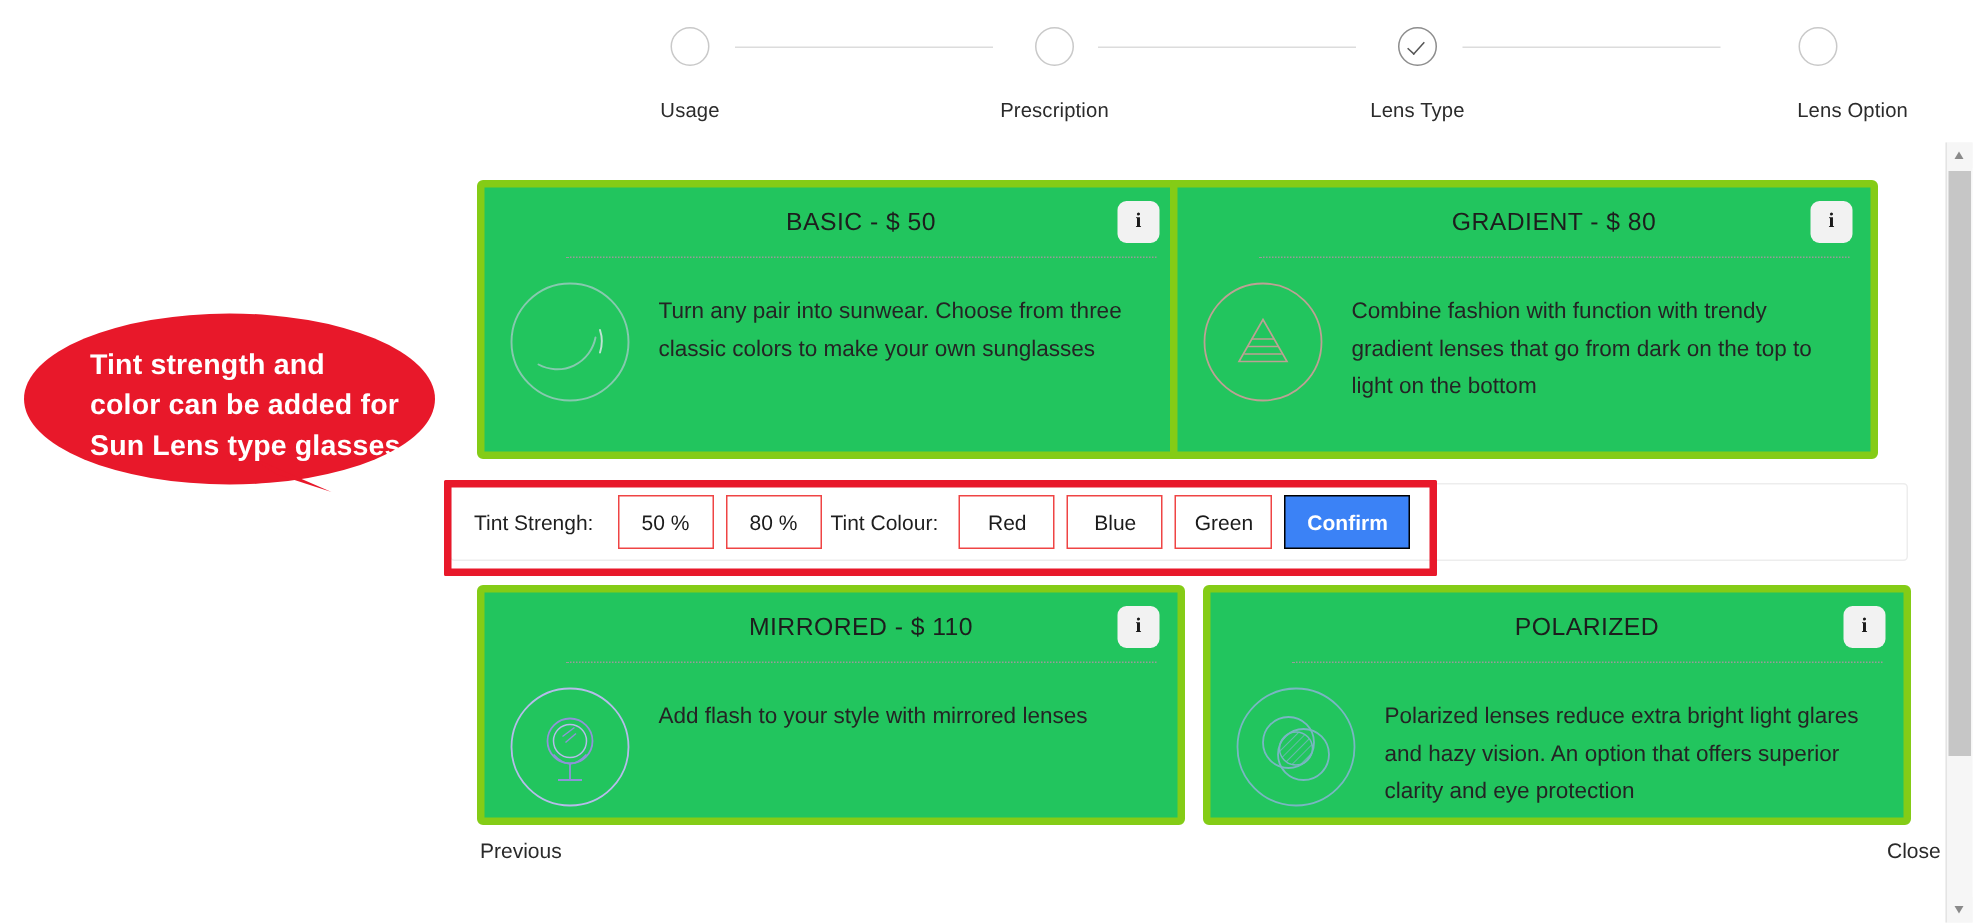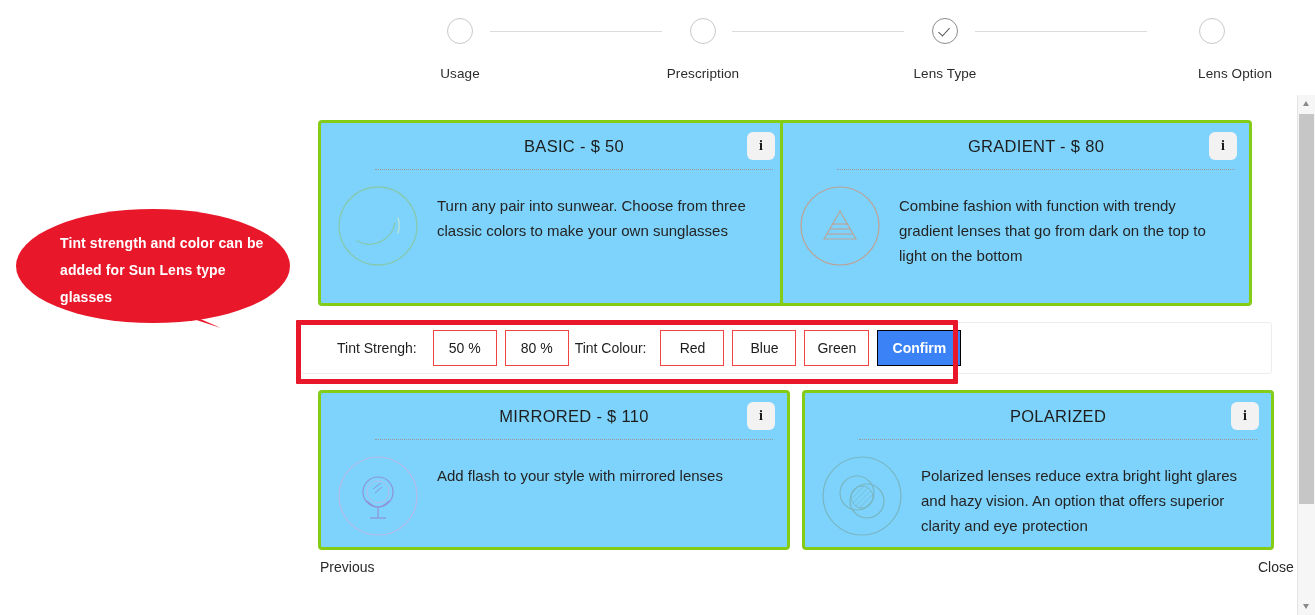--- a/index.html
+++ b/index.html
@@ -62,22 +62,22 @@
 
   
   .scroll-area {
     position: absolute;
     left: 0; top: 92px;
     width: 1288px; height: 523px;
     background: #ffffff;
   }
   .card {
     position: absolute;
-    background: #7dd3fc;
-    border: 3px solid #84cc16;
+    background: #22c55e;
+    border: 5px solid #84cc16;
     border-radius: 4px;
     box-sizing: border-box;
     padding-left: 40px;
   }
   .card-head {
     position: relative;
     height: 48px;
   }
   .card-title {
     position: absolute;
@@ -137,21 +137,21 @@
     border: 1px solid #ededed;
     border-radius: 3px;
     box-sizing: border-box;
   }
   .tint-inner {
     position: absolute;
     left: 0; top: 0;
     height: 100%;
     display: flex;
     align-items: center;
-    padding-left: 36px;
+    padding-left: 15px;
   }
   .tint-label {
     font-size: 14px;
     color: #1f1f1f;
     white-space: nowrap;
   }
   .opt-btn {
     border: 1px solid #ef4444;
     background: #ffffff;
     color: #1b1b1b;
@@ -190,21 +190,21 @@
     left: 16px; top: 204px;
     width: 274px; height: 125px;
   }
   .callout svg { display: block; }
   .callout-text {
     position: absolute;
     left: 44px; top: 26px;
     width: 208px;
     color: #ffffff;
     font-weight: bold;
-    font-size: 14px;
+    font-size: 19px;
     line-height: 27px;
     letter-spacing: .1px;
   }
 
   
   .footer-link {
     position: absolute;
     font-size: 14px;
     color: #2a2a2a;
     cursor: pointer;

